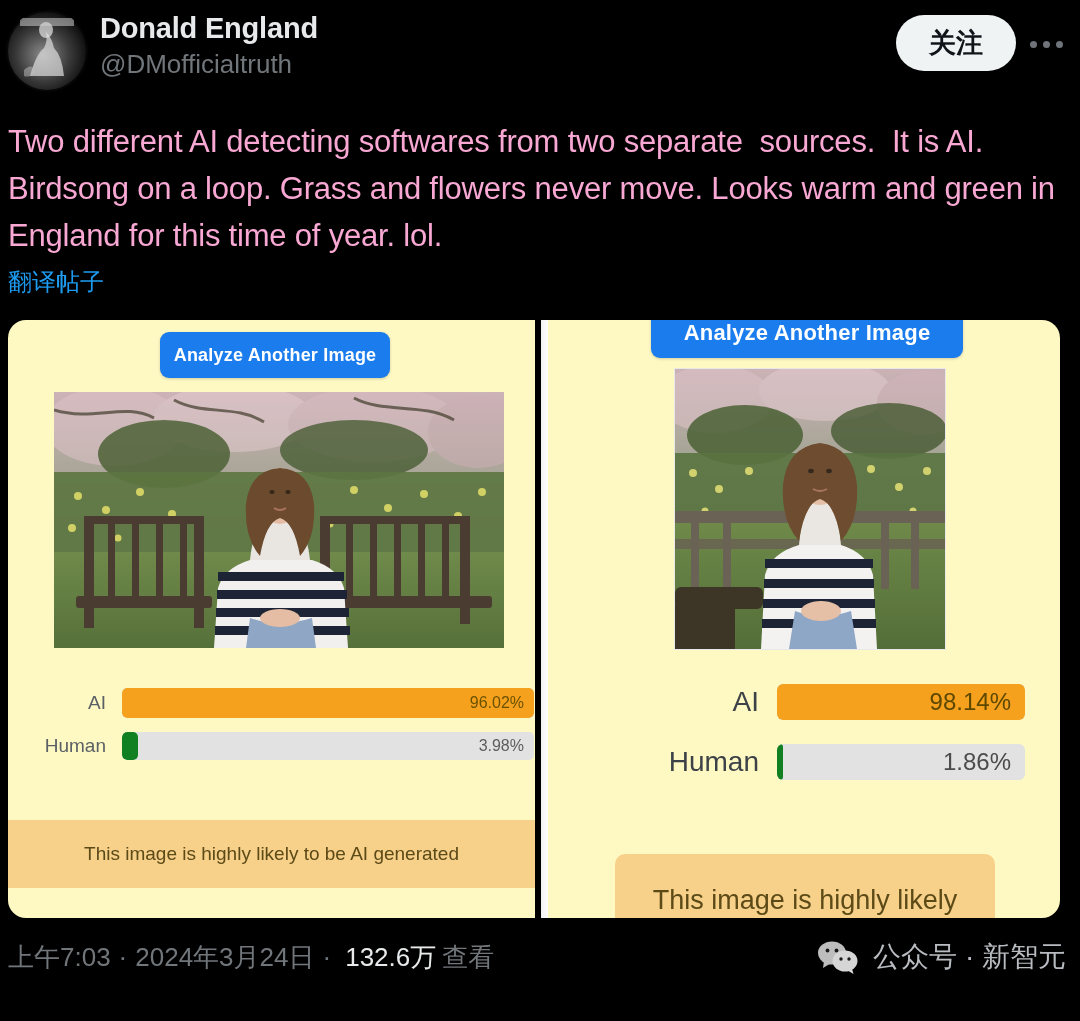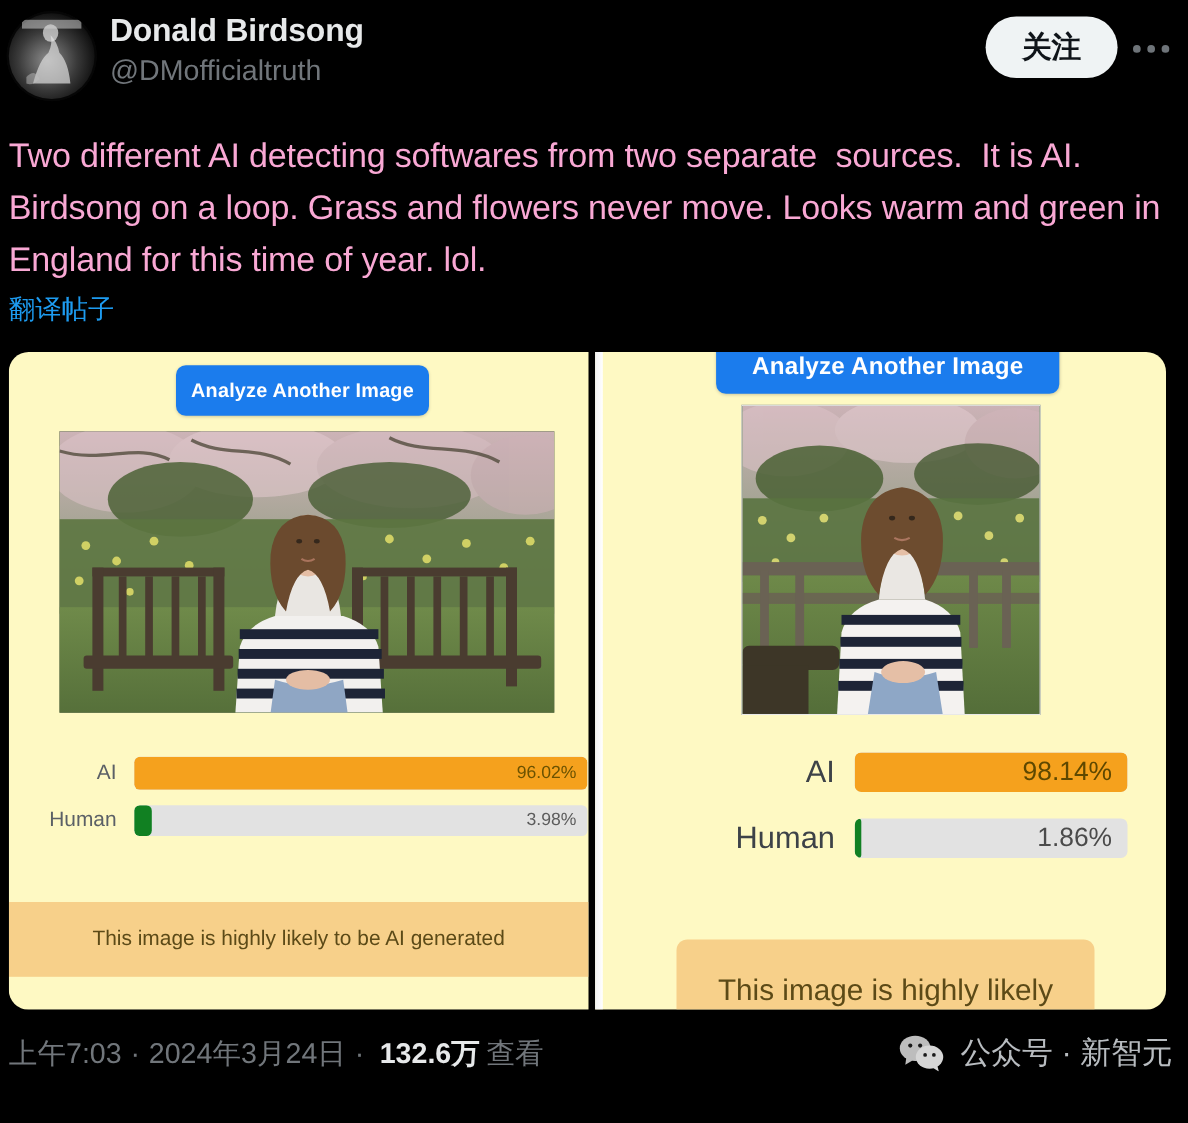--- a/index.html
+++ b/index.html
@@ -130,21 +130,21 @@
     box-sizing:border-box;
   }
 
   
   .footer{position:absolute;left:0;top:918px;width:1080px;height:103px;background:#000;}
   .footer-meta{
     position:absolute;left:8px;top:22px;
     color:#71767b;font-size:26px;line-height:34px;white-space:nowrap;
     display:flex;align-items:baseline;
   }
-  .footer-meta .views{color:#e7e9ea;font-weight:bold;margin:0 6px 0 6px;}
+  .footer-meta .views{color:#e7e9ea;font-weight:normal;margin:0 6px 0 6px;}
   .footer-meta .sep{margin:0 8px;}
   .watermark{
     position:absolute;right:14px;top:22px;display:flex;align-items:flex-end;gap:14px;
   }
   .wechat-icon{width:42px;height:34px;flex:none;}
   .watermark-text{color:#b8bcc0;font-size:28px;line-height:34px;white-space:nowrap;}
 </style>
 </head>
 <body>
 
@@ -164,21 +164,21 @@
         <circle cx="41" cy="41" r="41" fill="#060606"></circle>
         <circle cx="41" cy="41" r="39" fill="url(#avg)"></circle>
         <path d="M24 66 Q30 44 38 38 Q42 30 40 22 Q46 28 48 38 Q56 46 58 66 Z" fill="#d9d9d9" opacity="0.72"></path>
         <ellipse cx="40" cy="20" rx="7" ry="8" fill="#e6e6e6" opacity="0.7"></ellipse>
         <path d="M18 60 Q26 52 30 62 Q24 68 18 66 Z" fill="#bdbdbd" opacity="0.5"></path>
         <rect x="14" y="8" width="54" height="8" fill="#cfcfcf" opacity="0.55"></rect>
       </svg>
     </div>
 
     <div class="names">
-      <div class="display-name">Donald Birdsong</div>
+      <div class="display-name">Donald England</div>
       <div class="handle">@DMofficialtruth</div>
     </div>
 
     <button class="follow-btn">关注</button>
 
     <div class="more-btn">
       <i></i>
         <i></i>
         <i></i>
     </div>

